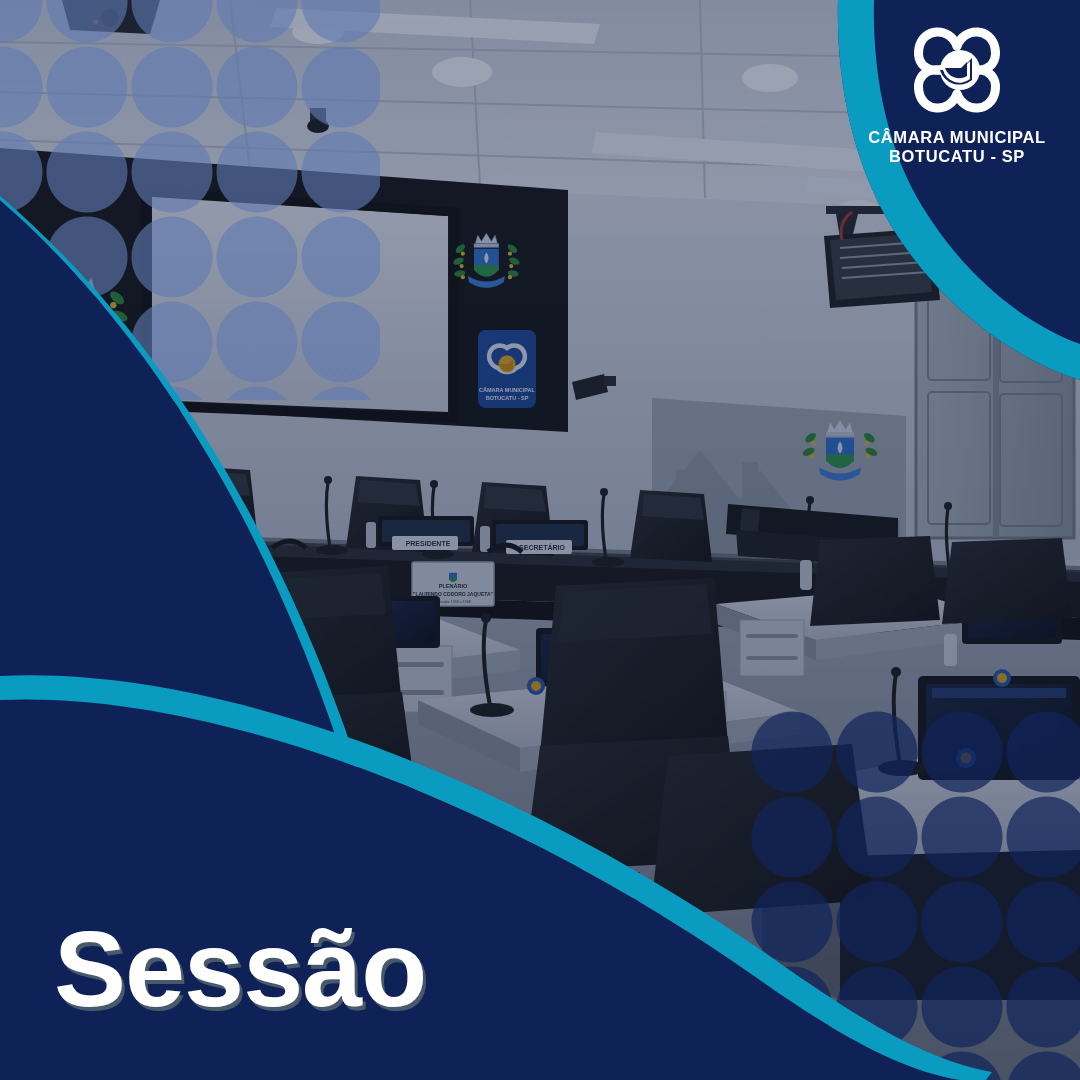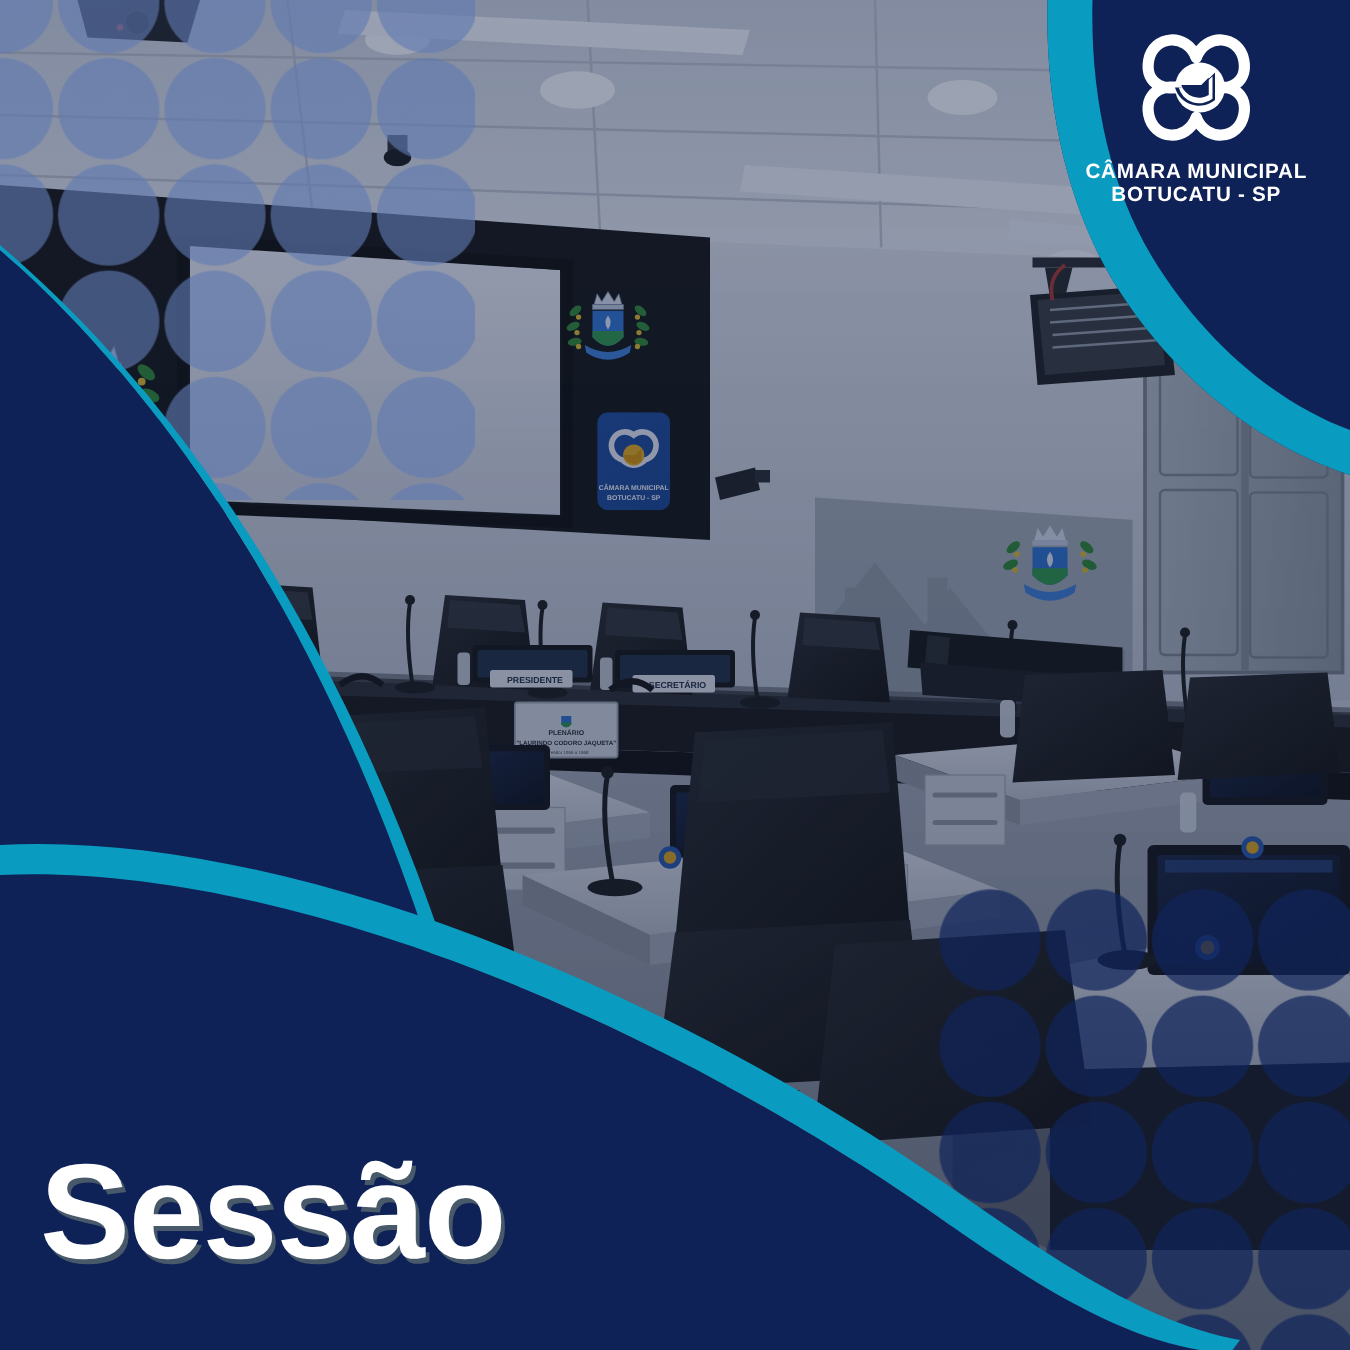--- a/index.html
+++ b/index.html
@@ -39,21 +39,21 @@
   
   #logo{
     position:absolute;right:18px;top:18px;width:210px;
     display:flex;flex-direction:column;align-items:center;
   }
   #logo-mark{width:104px;height:104px;}
   #logo-text{margin-top:6px;text-align:center;color:#fff;line-height:1.18;}
   #logo-line1{font-size:16.5px;font-weight:700;letter-spacing:.6px;white-space:nowrap;}
   #logo-line2{font-size:16.5px;font-weight:700;letter-spacing:.6px;white-space:nowrap;}
   
-  #title{position:absolute;left:32px;bottom:58px;}
+  #title{position:absolute;left:54px;bottom:58px;}
   .tline{
     color:#fff;font-weight:700;line-height:.97;white-space:nowrap;
     text-shadow:3px 4px 0 rgba(120,135,120,.55);
   }
   #title-line1{font-size:108px;letter-spacing:-1px;}
   #title-line2{font-size:97px;letter-spacing:-1.5px;margin-left:-14px;margin-top:2px;}
 </style>
 </head>
 <body>
 

